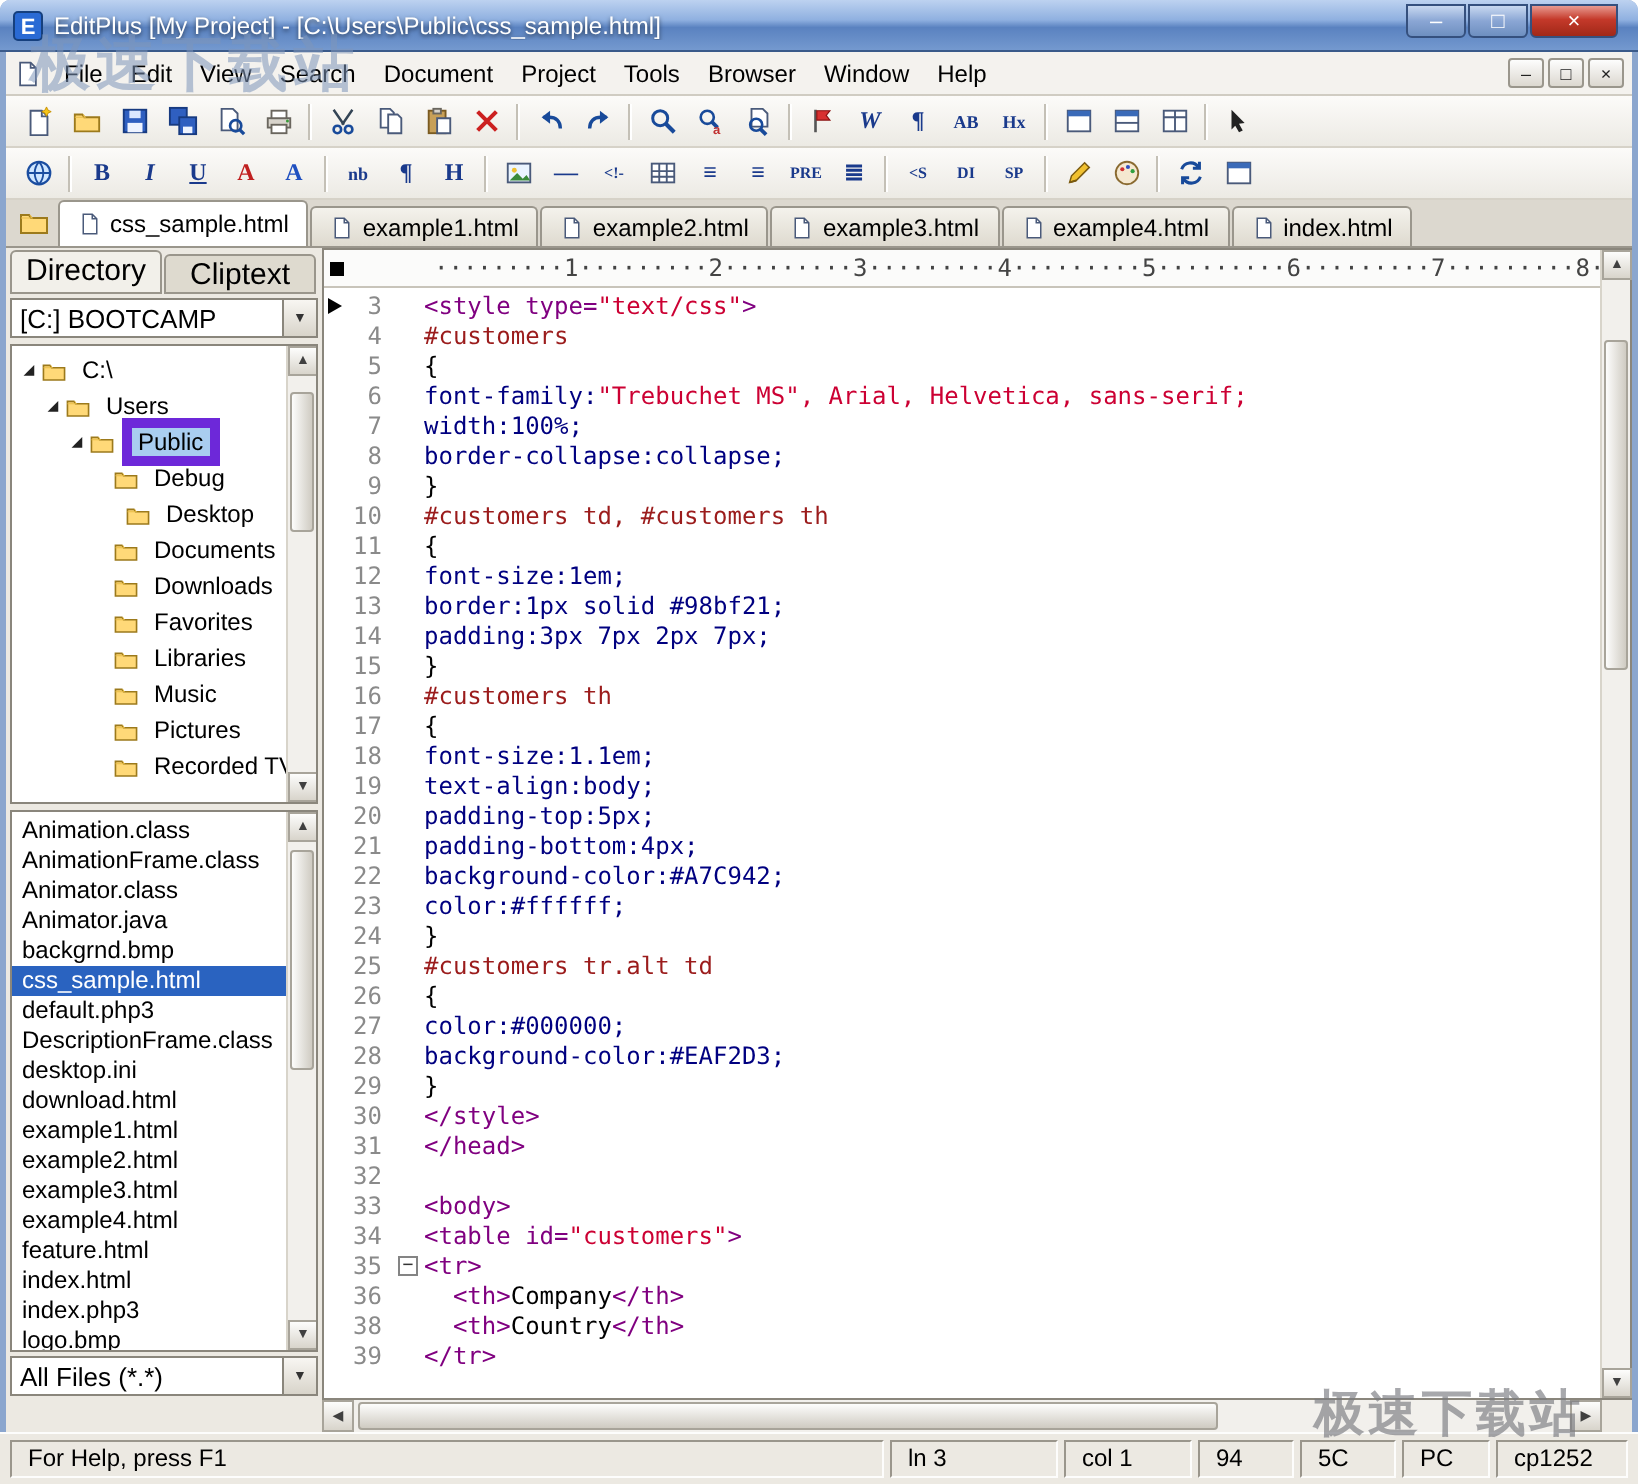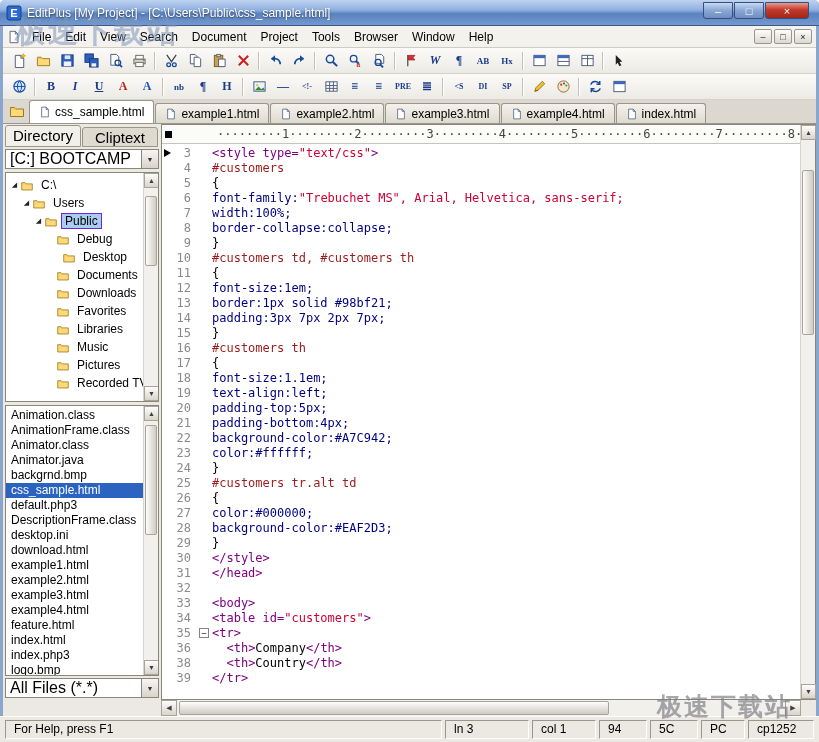--- a/index.html
+++ b/index.html
@@ -37,32 +37,32 @@
 .tab-list-icon svg{width:16px;height:16px;display:block;}
 .tab{display:flex;align-items:center;gap:4px;height:20px;padding:0 9px;background:linear-gradient(#f4f2ec,#dedacf);border:1px solid #9a968c;border-bottom:none;border-radius:3px 3px 0 0;margin-right:1px;font-size:12px;white-space:nowrap;}
 .tab.active{background:#fff;height:23px;z-index:2;}
 .tab-ic svg{width:12px;height:12px;display:block;}
 .main{position:absolute;top:124px;left:0;right:0;height:576px;background:#ece9e2;}
 .sidebar{position:absolute;left:0;top:0;width:158px;height:576px;}
 .side-tabs{position:absolute;top:1px;left:2px;right:2px;height:22px;display:flex;align-items:flex-end;}
 .side-tab{flex:1;text-align:center;height:20px;line-height:19px;font-size:15px;background:#dedacf;border:1px solid #9a968c;border-radius:3px 3px 0 0;margin-right:1px;}
 .side-tab.active{background:#f2f0ea;height:22px;z-index:2;}
 .combo{position:absolute;height:20px;background:#fff;border:1px solid #8a867c;display:flex;align-items:center;}
-.combo-text{flex:1;padding:0 4px;font-size:16px;white-space:nowrap;overflow:hidden;}
+.combo-text{flex:1;padding:0 4px;font-size:13px;white-space:nowrap;overflow:hidden;}
 .combo-arrow{width:17px;height:100%;background:linear-gradient(#f8f6f2,#d8d4ca);border-left:1px solid #8a867c;font-size:7px;display:flex;align-items:center;justify-content:center;color:#333;}
 .drive-combo{top:25px;left:2px;right:2px;}
 .filter-combo{top:554px;left:2px;right:2px;}
 .tree-panel{position:absolute;top:48px;left:2px;right:2px;height:230px;background:#fff;border:1px solid #8a867c;overflow:hidden;}
 .file-panel{position:absolute;top:281px;left:2px;right:2px;height:271px;background:#fff;border:1px solid #8a867c;overflow:hidden;}
 #tree{position:absolute;top:0;left:0;right:15px;bottom:0;padding-top:3px;overflow:hidden;}
 .tree-row{height:18px;display:flex;align-items:center;white-space:nowrap;}
 .tree-arrow{width:11px;font-size:7px;color:#222;text-align:center;flex:none;}
 .tree-folder svg{width:14px;height:13px;display:block;margin-right:3px;}
 .tree-label{font-size:12px;padding:0 3px;border:1px solid transparent;}
-.tree-row.selected .tree-label{background:var(--tree_selection_bg);border:1px solid #6d28d9;}
+.tree-row.selected .tree-label{background:var(--tree_selection_bg);border:5px solid #6d28d9;}
 #files{position:absolute;top:0;left:0;right:15px;bottom:0;padding-top:2px;overflow:hidden;}
 .file-row{height:15px;line-height:15px;padding-left:5px;font-size:12px;white-space:nowrap;overflow:hidden;}
 .file-row.selected{background:var(--selection_bg);color:#fff;}
 .scrollbar{background:#f2f0ec;display:flex;}
 .scrollbar.v{position:absolute;top:0;right:0;bottom:0;width:15px;flex-direction:column;border-left:1px solid #d8d4ca;}
 .scrollbar.h{position:relative;flex-direction:row;width:100%;height:16px;}
 .sc-btn{flex:none;width:15px;height:15px;background:linear-gradient(#fdfdfc,#d8d4cb);border:1px solid #a8a49a;font-size:7px;display:flex;align-items:center;justify-content:center;color:#404040;}
 .scrollbar.h .sc-btn{width:16px;height:16px;}
 .sc-track{flex:1;position:relative;display:block;}
 .sc-thumb{position:absolute;background:linear-gradient(90deg,#fdfdfc,#cfcbc2);border:1px solid #a8a49a;border-radius:2px;}
@@ -775,21 +775,21 @@
             <span class="line-text"><span class="s-plain">{</span></span>
           </div>
           <div class="code-line">
             <span class="gutter">18</span>
             <span class="fold-col"></span>
             <span class="line-text"><span class="s-prop">font-size:1.1em;</span></span>
           </div>
           <div class="code-line">
             <span class="gutter">19</span>
             <span class="fold-col"></span>
-            <span class="line-text"><span class="s-prop">text-align:left;</span></span>
+            <span class="line-text"><span class="s-prop">text-align:body;</span></span>
           </div>
           <div class="code-line">
             <span class="gutter">20</span>
             <span class="fold-col"></span>
             <span class="line-text"><span class="s-prop">padding-top:5px;</span></span>
           </div>
           <div class="code-line">
             <span class="gutter">21</span>
             <span class="fold-col"></span>
             <span class="line-text"><span class="s-prop">padding-bottom:4px;</span></span>

